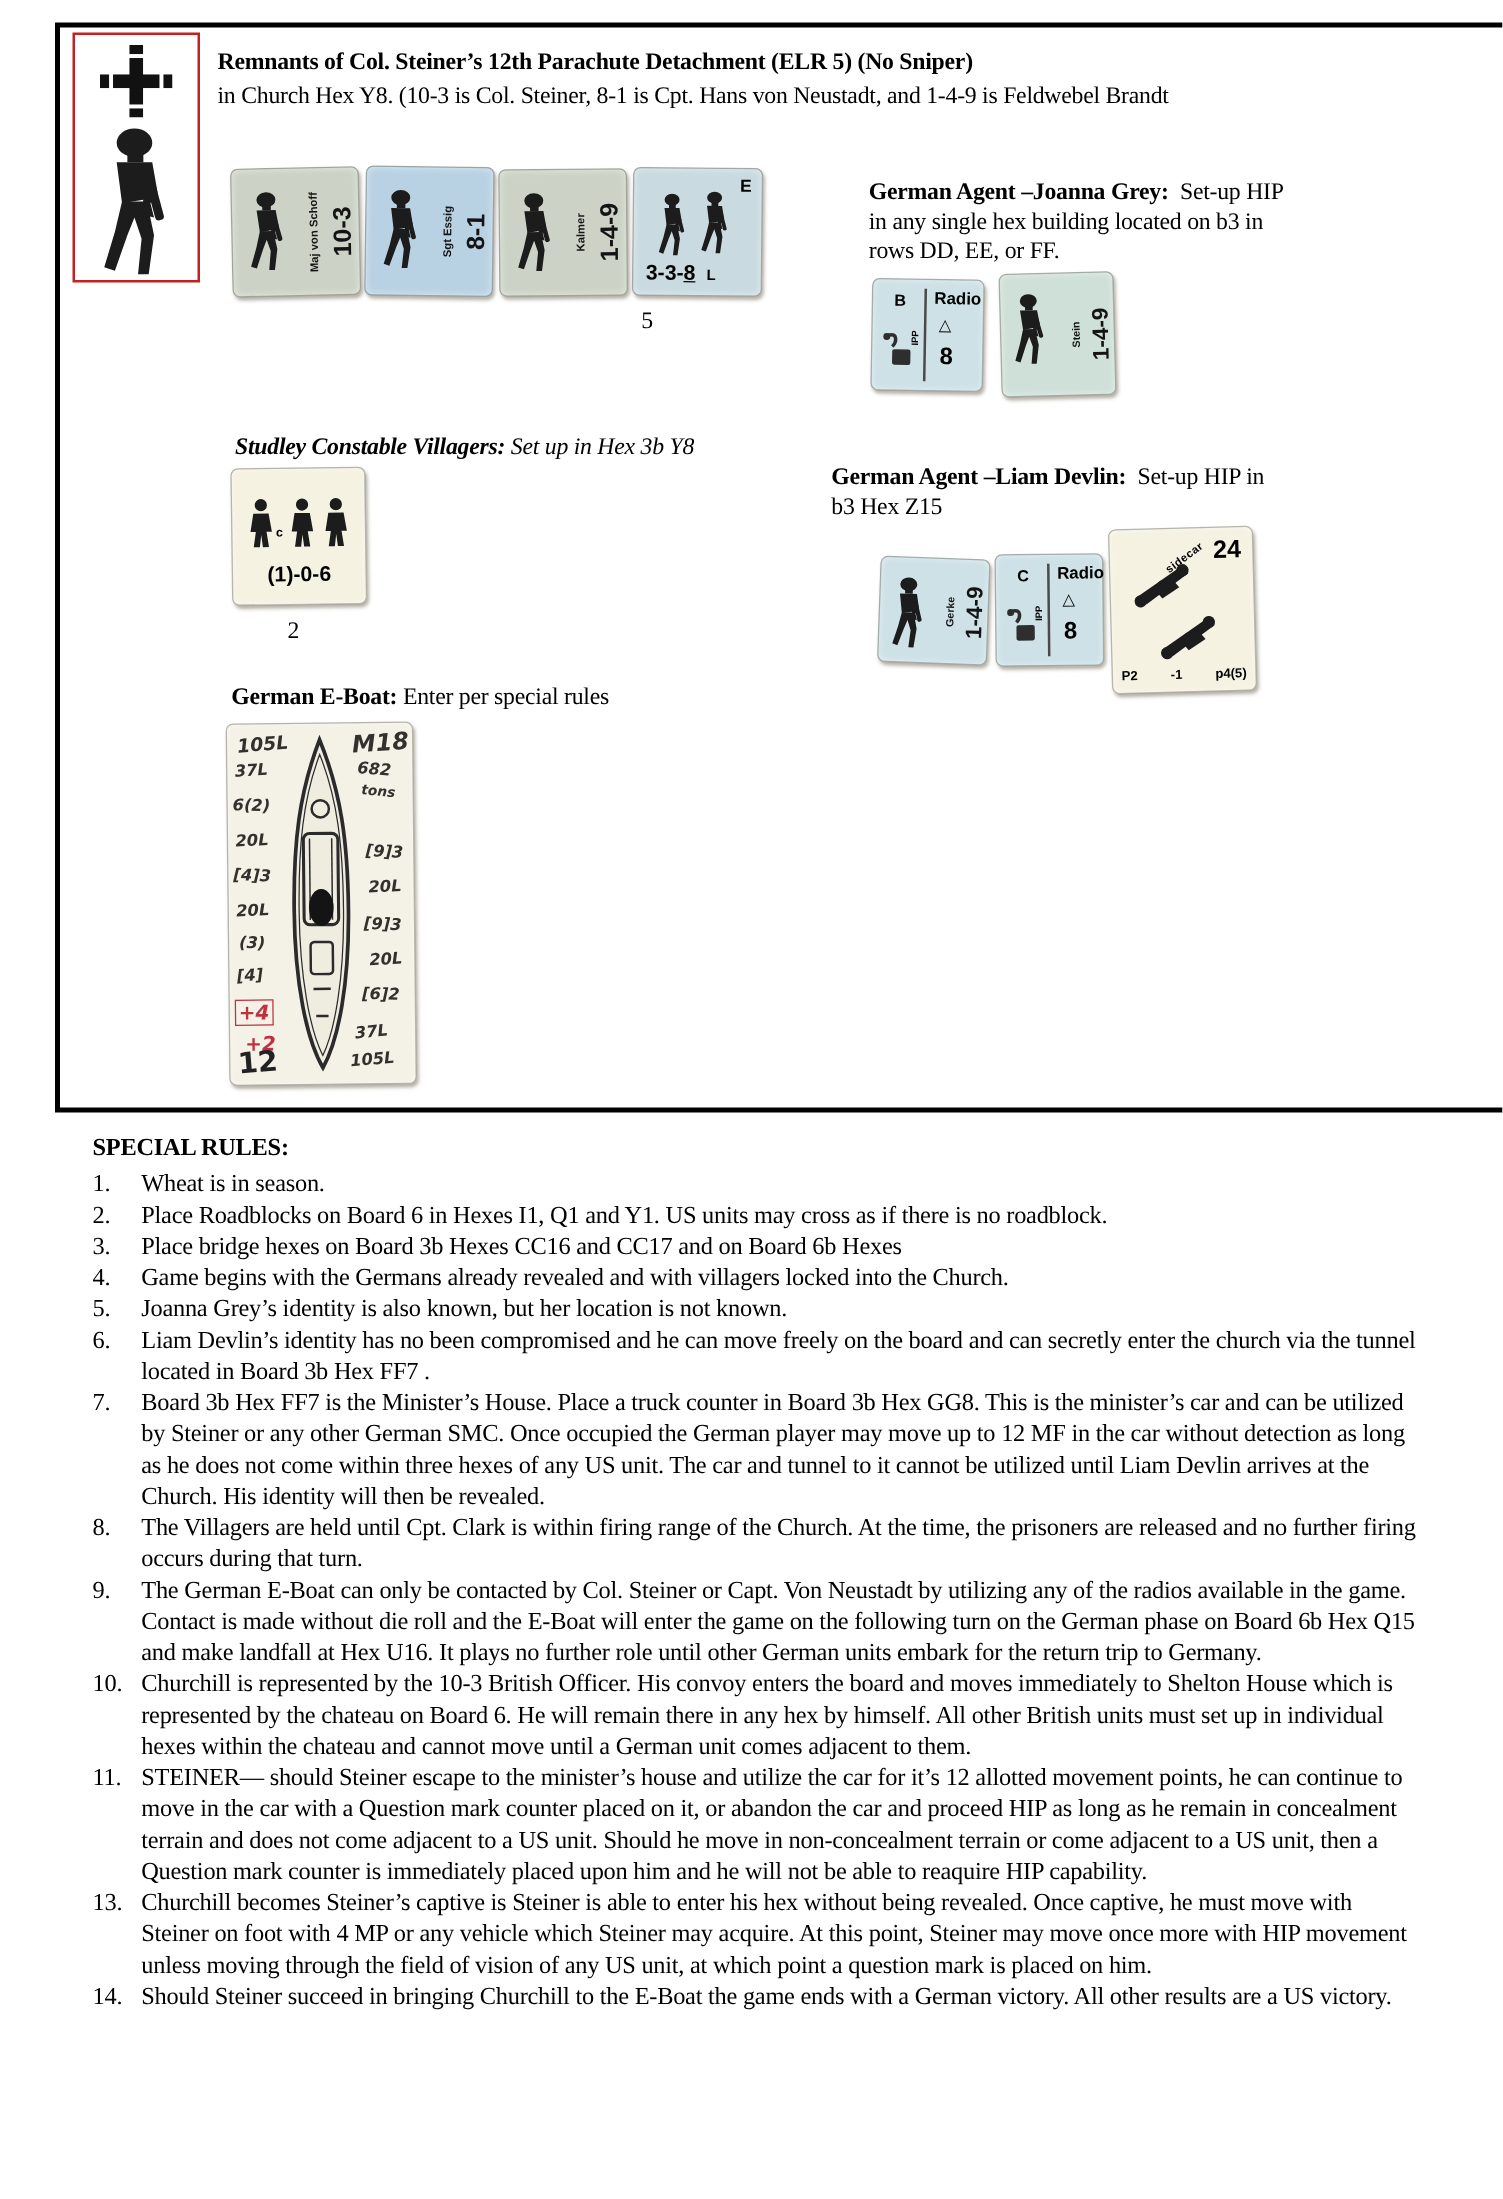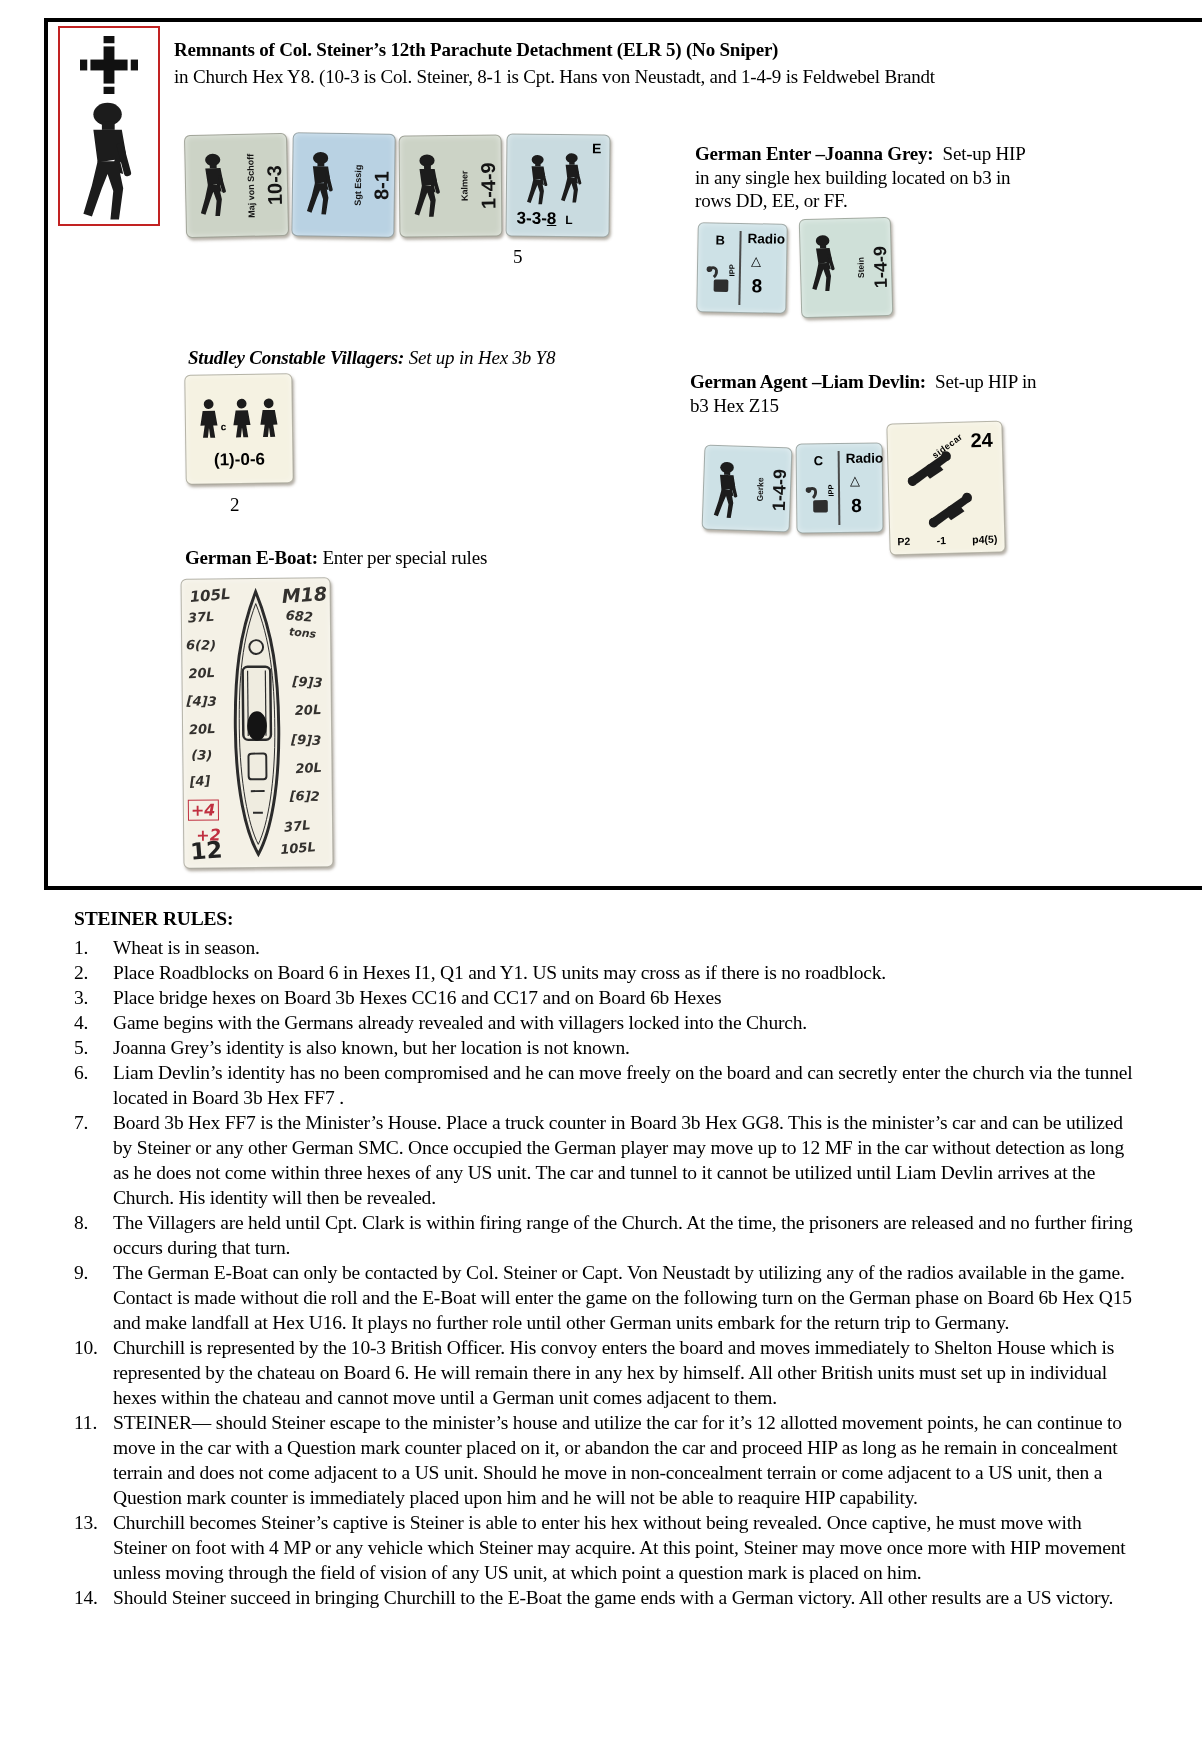--- a/index.html
+++ b/index.html
@@ -188,21 +188,21 @@
           <use href="#soldier"></use>
         </svg>
       <svg class="sq-man2" viewBox="0 0 50 90">
           <use href="#soldier"></use>
         </svg>
       <div class="sq-row"><span>3-3-</span><span class="morale">8</span><span class="sq-suffix">L</span></div>
     </div>
     <div class="count-label" style="left:465px; top:224px;">5</div>
 
     <p class="sect" style="left:647px; top:120px; width:340px;">
-      <b>German Enter –Joanna Grey:</b>&nbsp; <span>Set-up HIP in any single hex building located on b3 in rows DD, EE, or FF.</span>
+      <b>German Agent –Joanna Grey:</b>&nbsp; <span>Set-up HIP in any single hex building located on b3 in rows DD, EE, or FF.</span>
     </p>
     <div class="counter cpb" style="left:649px; top:201px; width:90px; height:90px; transform:rotate(1deg)">
       <span class="rad-letter">B</span>
       <div class="rad-vline"></div>
       <span class="rad-label">Radio</span>
       <span class="rad-ipp">IPP</span>
       <span class="rad-tri">△</span>
       <span class="rad-val">8</span>
       <svg class="phone" viewBox="0 0 24 26">
           <rect x="8" y="12" width="13" height="11" rx="1.5" fill="#2e2e2e"></rect>
@@ -231,21 +231,21 @@
             <use href="#villager"></use>
           </svg>
         <svg viewBox="0 0 18 34">
             <use href="#villager"></use>
           </svg>
       </div>
       <div class="vill-val">(1)-0-6</div>
     </div>
     <div class="count-label" style="left:182px; top:472px;">2</div>
 
-    <p class="sect" style="left:642px; top:348px; width:356px;">
+    <p class="sect" style="left:617px; top:348px; width:356px;">
       <b>German Agent –Liam Devlin:</b>&nbsp; <span>Set-up HIP in b3 Hex Z15</span>
     </p>
     <div class="counter cpb small" style="left:655px; top:424px; width:88px; height:85px; transform:rotate(2deg)">
       <svg class="cman" viewBox="0 0 50 90">
           <use href="#soldier"></use>
         </svg>
       <div class="cname">Gerke</div>
       <div class="cval">1-4-9</div>
     </div>
     <div class="counter cpb" style="left:748px; top:421px; width:87px; height:90px; transform:rotate(-0.6deg)">
@@ -311,21 +311,21 @@
       <span class="hw" style="left:106px; top:210px; transform:rotate(2deg)">[6]2</span>
       <span class="hw red boxed" style="left:4px; top:220px; font-size:16px;">+4</span>
       <span class="hw red" style="left:12px; top:246px; font-size:16px;">+2</span>
       <span class="hw big" style="left:6px; top:258px; transform:rotate(-4deg)">12</span>
       <span class="hw" style="left:100px; top:240px; transform:rotate(-5deg)">37L</span>
       <span class="hw" style="left:96px; top:262px; transform:rotate(-4deg)">105L</span>
     </div>
   </div>
 
   <div class="rules">
-    <div class="rules-heading">STEINER RULES:</div>
+    <div class="rules-heading">SPECIAL RULES:</div>
     <div class="rule">
         <span class="rnum">1.</span>
         <span class="rtext">Wheat is in season.</span>
       </div>
     <div class="rule">
         <span class="rnum">2.</span>
         <span class="rtext">Place Roadblocks on Board 6 in Hexes I1, Q1 and Y1. US units may cross as if there is no roadblock.</span>
       </div>
     <div class="rule">
         <span class="rnum">3.</span>

